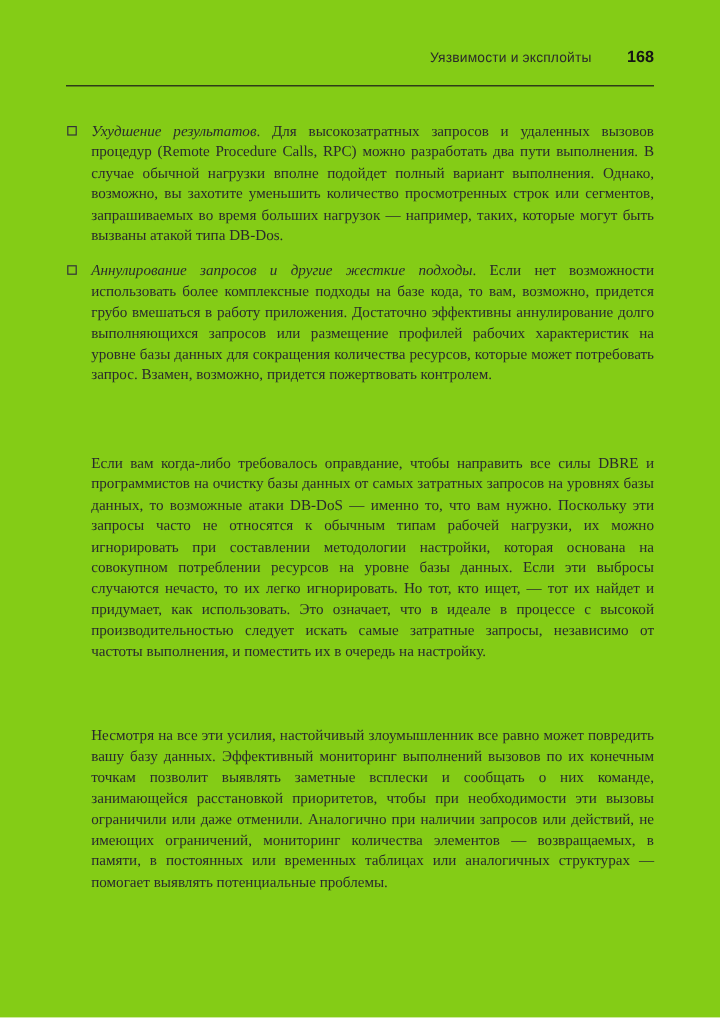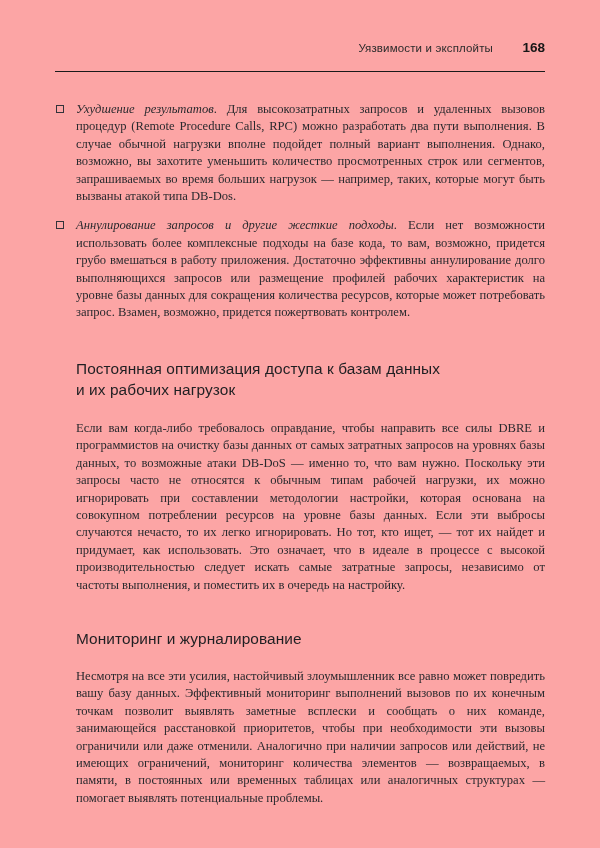--- a/index.html
+++ b/index.html
@@ -5,21 +5,21 @@
   html, body {
     margin: 0;
     padding: 0;
     background: #ffffff;
   }
 
   .page {
     position: relative;
     width: 600px;
     height: 848px;
-    background: #fca5a5;
+    background: #84cc16;
     overflow: hidden;
     box-sizing: border-box;
   }
 
   
   .header {
     position: absolute;
     left: 55px;
     top: 40px;
     width: 490px;
@@ -163,34 +163,27 @@
         <span class="bullet-marker"></span>
         <span class="bullet-text">
           <em class="lead-italic">Аннулирование запросов и другие жесткие подходы</em><span>. Если нет возможности использовать более комплексные подходы на базе кода, то вам, возможно, придется грубо вмешаться в работу приложения. Достаточно эффективны аннулирование долго выполняющихся запросов или размещение профилей рабочих характеристик на уровне базы данных для сокращения количества ресурсов, которые может потребовать запрос. Взамен, возможно, придется пожертвовать контролем.</span>
         </span>
       </li>
 
     </ul>
 
     <div class="spacer-before-h1"></div>
 
-    <h2 class="section-heading">
-      <span class="heading-line">Постоянная оптимизация доступа к базам данных</span>
-      <span class="heading-line">и их рабочих нагрузок</span>
-    </h2>
 
     <div class="spacer-after-h1"></div>
 
     <p class="body-para">Если вам когда-либо требовалось оправдание, чтобы направить все силы DBRE и программистов на очистку базы данных от самых затратных запросов на уровнях базы данных, то возможные атаки DB-DoS — именно то, что вам нужно. Поскольку эти запросы часто не относятся к обычным типам рабочей нагрузки, их можно игнорировать при составлении методологии настройки, которая основана на совокупном потреблении ресурсов на уровне базы данных. Если эти выбросы случаются нечасто, то их легко игнорировать. Но тот, кто ищет, — тот их найдет и придумает, как использовать. Это означает, что в идеале в процессе с высокой производительностью следует искать самые затратные запросы, независимо от частоты выполнения, и поместить их в очередь на настройку.</p>
 
     <div class="spacer-before-h2"></div>
 
-    <h2 class="section-heading">
-      <span class="heading-line">Мониторинг и журналирование</span>
-    </h2>
 
     <div class="spacer-after-h2"></div>
 
     <p class="body-para">Несмотря на все эти усилия, настойчивый злоумышленник все равно может повредить вашу базу данных. Эффективный мониторинг выполнений вызовов по их конечным точкам позволит выявлять заметные всплески и сообщать о них команде, занимающейся расстановкой приоритетов, чтобы при необходимости эти вызовы ограничили или даже отменили. Аналогично при наличии запросов или действий, не имеющих ограничений, мониторинг количества элементов — возвращаемых, в памяти, в постоянных или временных таблицах или аналогичных структурах — помогает выявлять потенциальные проблемы.</p>
 
   </div>
 
 </div>
 
 </body></html>

